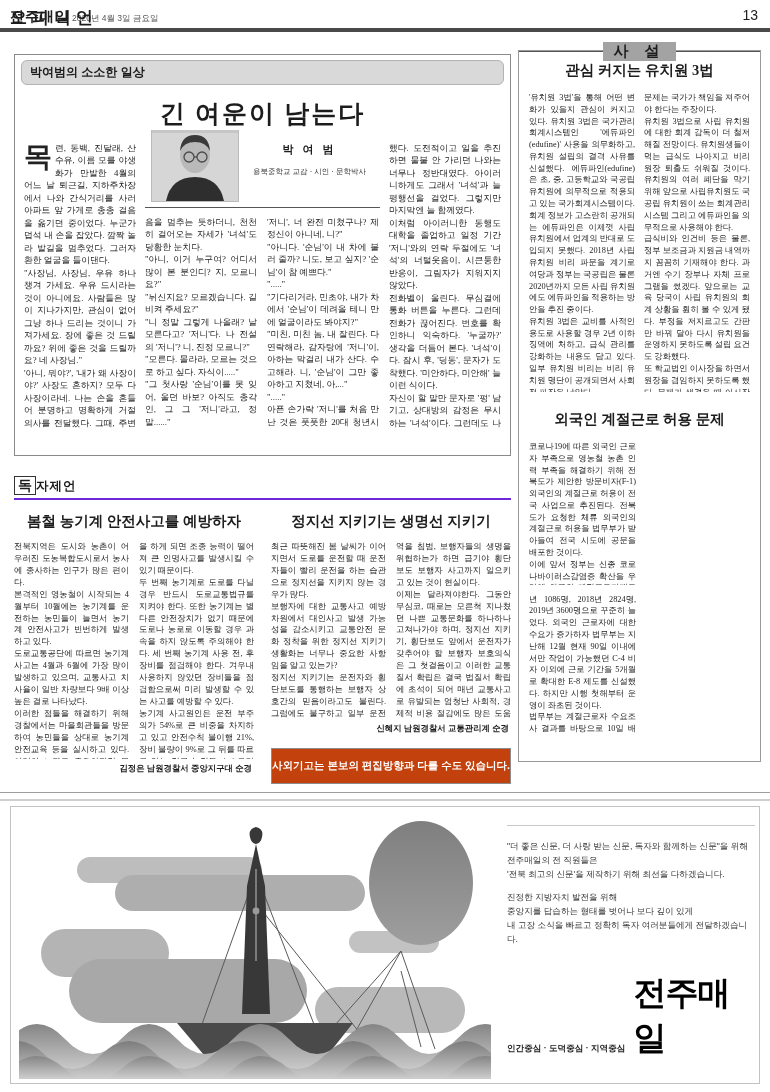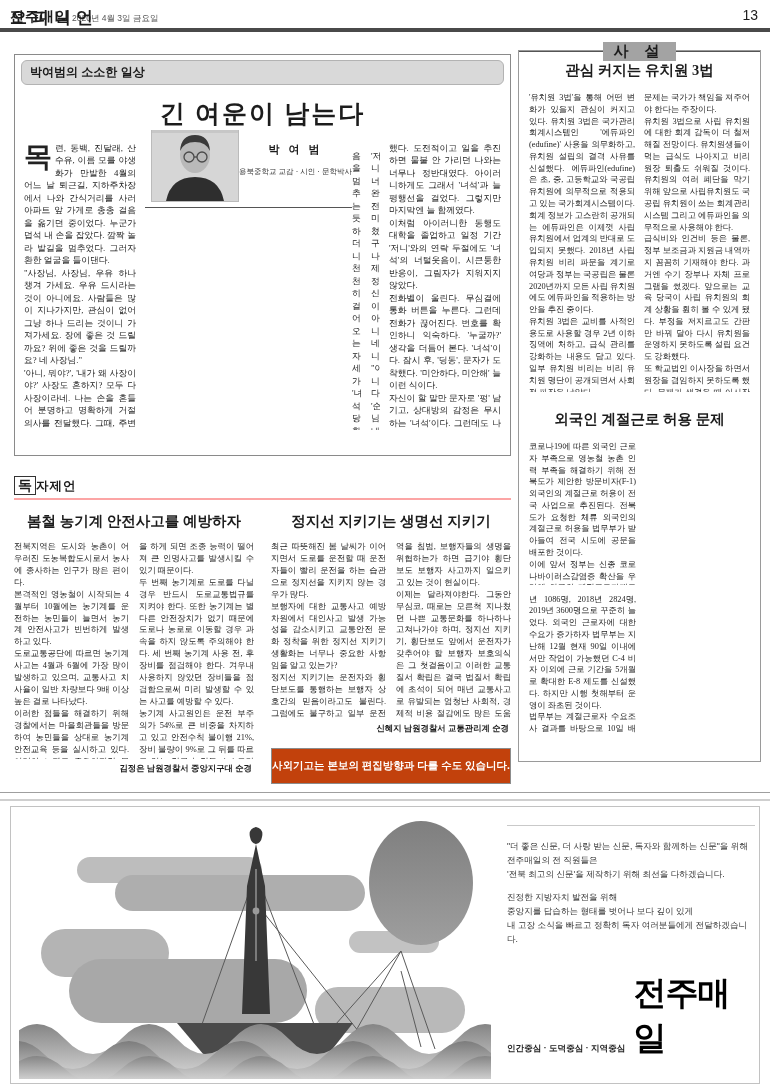--- a/index.html
+++ b/index.html
@@ -16,33 +16,33 @@
   .section-name { position:absolute; left:0; right:0; top:0; text-align:left; font-size:17px; font-weight:bold; letter-spacing:5px; }
   .page-num { position:absolute; right:2px; top:1px; font-size:14px; }
   .masthead-rule { position:absolute; left:0; right:0; top:28px; height:4px; background:#4a4a4a; }
 
   
   .feature { position:absolute; left:14px; top:54px; width:497px; height:402px; border:1px solid #8a8a8a; background:#fff; overflow:hidden; }
   .feature-label { margin:5px 6px 0 6px; background:#d9d9d9; border:1px solid #b3b3b3; border-radius:6px; padding:3px 8px; font-size:12px; font-weight:bold; }
   .feature-title { text-align:center; font-family:"Liberation Serif", serif; font-size:25px; font-weight:bold; letter-spacing:2px; margin-top:12px; }
   .feature-body { display:flex; gap:9px; padding:12px 9px 0 9px; height:300px; overflow:hidden; }
   .fcol { width:112px; font-size:8.8px; line-height:1.42; text-align:justify; white-space:pre-line; overflow:hidden; font-family:"Liberation Serif", serif; color:#222; }
-  .fmid { width:235px; display:flex; }
+  .fmid { width:235px; display:flex; flex-direction:column; }
   .photo-row { display:flex; align-items:center; height:92px; border-bottom:1px solid #555; padding-bottom:4px; margin-top:-26px; }
   .photo { width:88px; height:84px; margin-left:6px; border:1px solid #bbb; flex:none; }
   .byline-block { flex:1; text-align:center; }
   .byline-name { font-size:11px; font-weight:bold; letter-spacing:3px; }
   .byline-title { font-size:7.5px; color:#333; margin-top:10px; }
   .fmid-cols { display:flex; gap:10px; margin-top:8px; flex:1; overflow:hidden; }
   .fmid-cols .fcol { width:112px; }
   .dropcap { float:left; font-size:28px; line-height:0.9; font-weight:bold; padding:2px 3px 0 0; font-family:"Liberation Serif", serif; }
 
   
   .reader { position:absolute; left:14px; top:476px; width:497px; height:312px; }
-  .reader-label-row { border-bottom:2px solid #fca5a5; padding-bottom:3px; }
+  .reader-label-row { border-bottom:2px solid #6d28d9; padding-bottom:3px; }
   .reader-label-first { display:inline-block; border:1px solid #333; font-size:14px; font-weight:bold; padding:0 3px; line-height:1.2; }
   .reader-label-rest { font-size:12.5px; font-weight:bold; letter-spacing:1px; }
   .reader-articles { display:flex; gap:17px; margin-top:12px; }
   .r-article { width:240px; }
   .r-title { text-align:center; font-family:"Liberation Serif", serif; font-size:14.5px; font-weight:bold; margin-bottom:10px; }
   .r-cols { display:flex; gap:10px; overflow:hidden; }
   .rcol { width:115px; font-size:8.4px; line-height:1.42; text-align:justify; white-space:pre-line; font-family:"Liberation Serif", serif; color:#222; overflow:hidden; }
   .r-article-1 .r-cols { height:218px; }
   .r-article-2 .r-cols { height:178px; }
   .r-byline { text-align:right; font-size:8.4px; font-weight:bold; margin-top:4px; padding-right:2px; }

